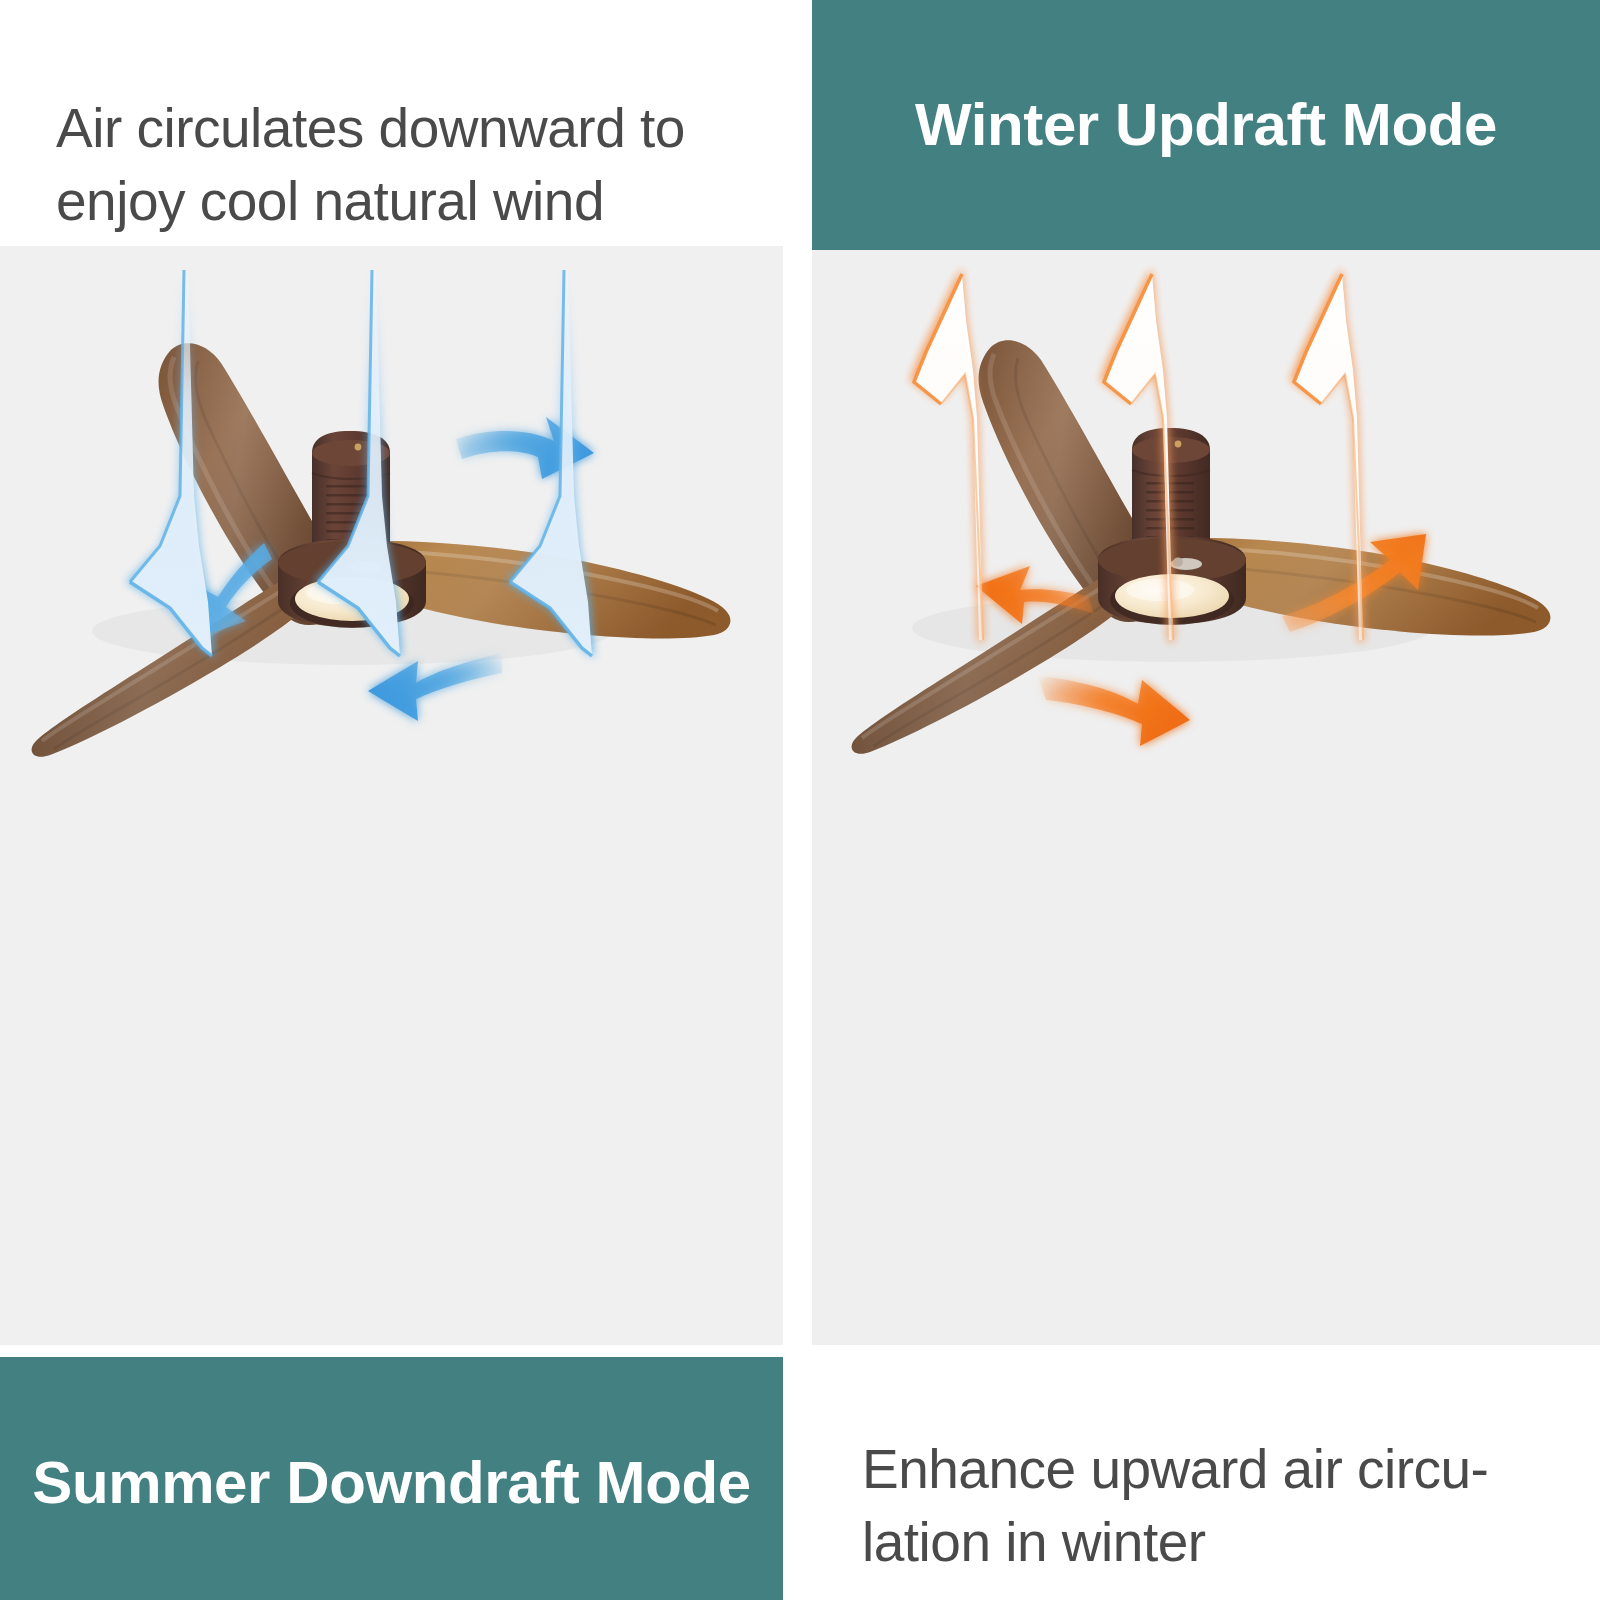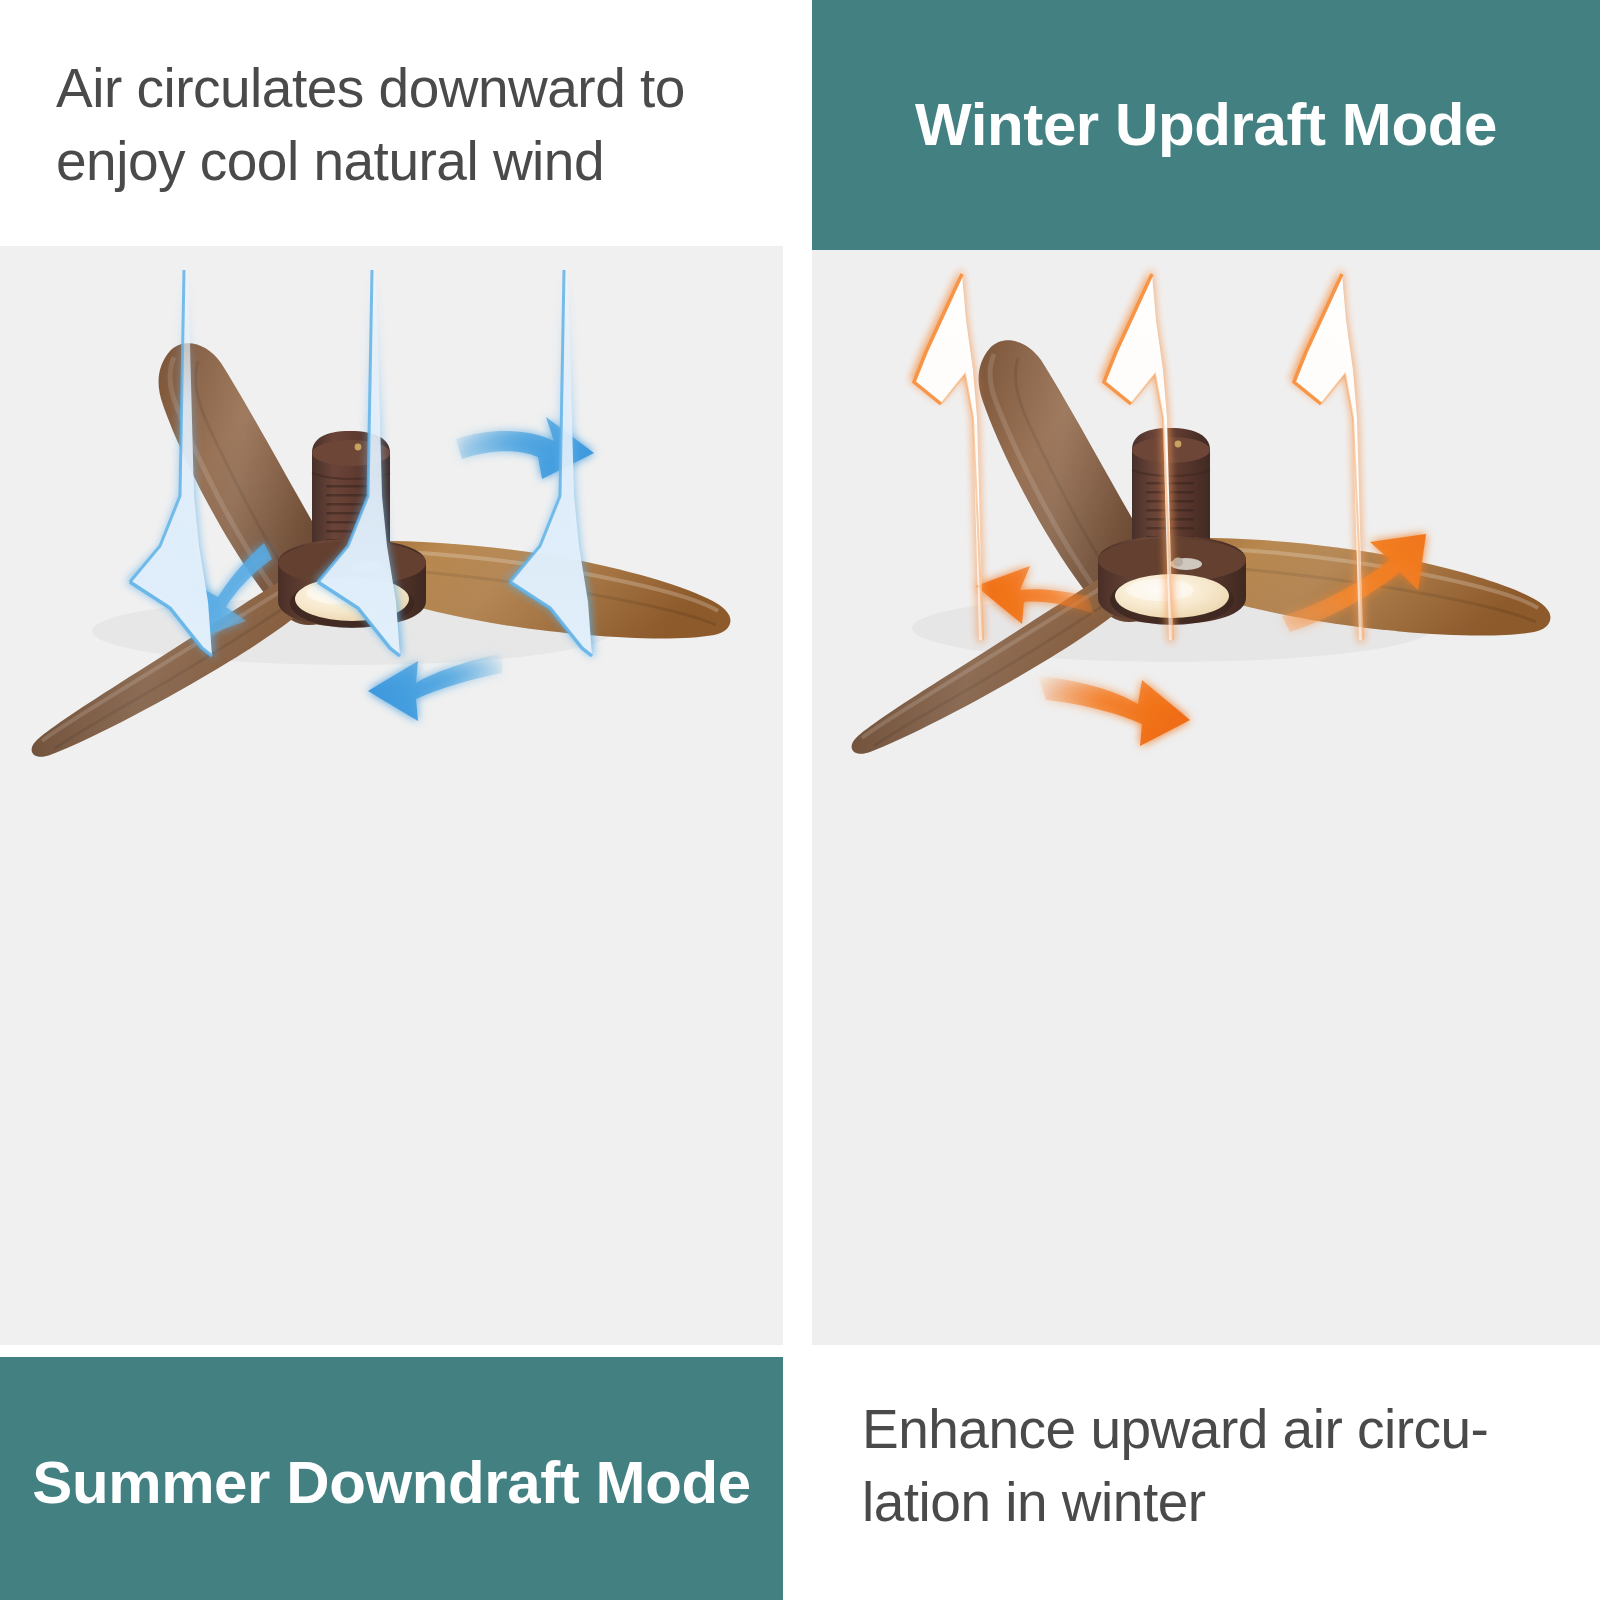--- a/index.html
+++ b/index.html
@@ -26,20 +26,21 @@
   
   .cap-plain{
     display:flex; align-items:center;
     height:100%;
     padding:0 56px;
     color:#4a4a4a;
     font-size:55px;
     line-height:1.33;
     font-weight:400;
     letter-spacing:-0.5px;
+    margin-top:40px;
   }
   .cap-plain.top{ align-items:flex-start; padding-top:52px; }
   .cap-plain.bot{ align-items:flex-start; padding-top:48px; padding-left:50px; }
 
   .cap-teal{
     background:#428081;
     height:100%;
     display:flex; align-items:center; justify-content:center;
     text-align:center;
     color:#ffffff;

